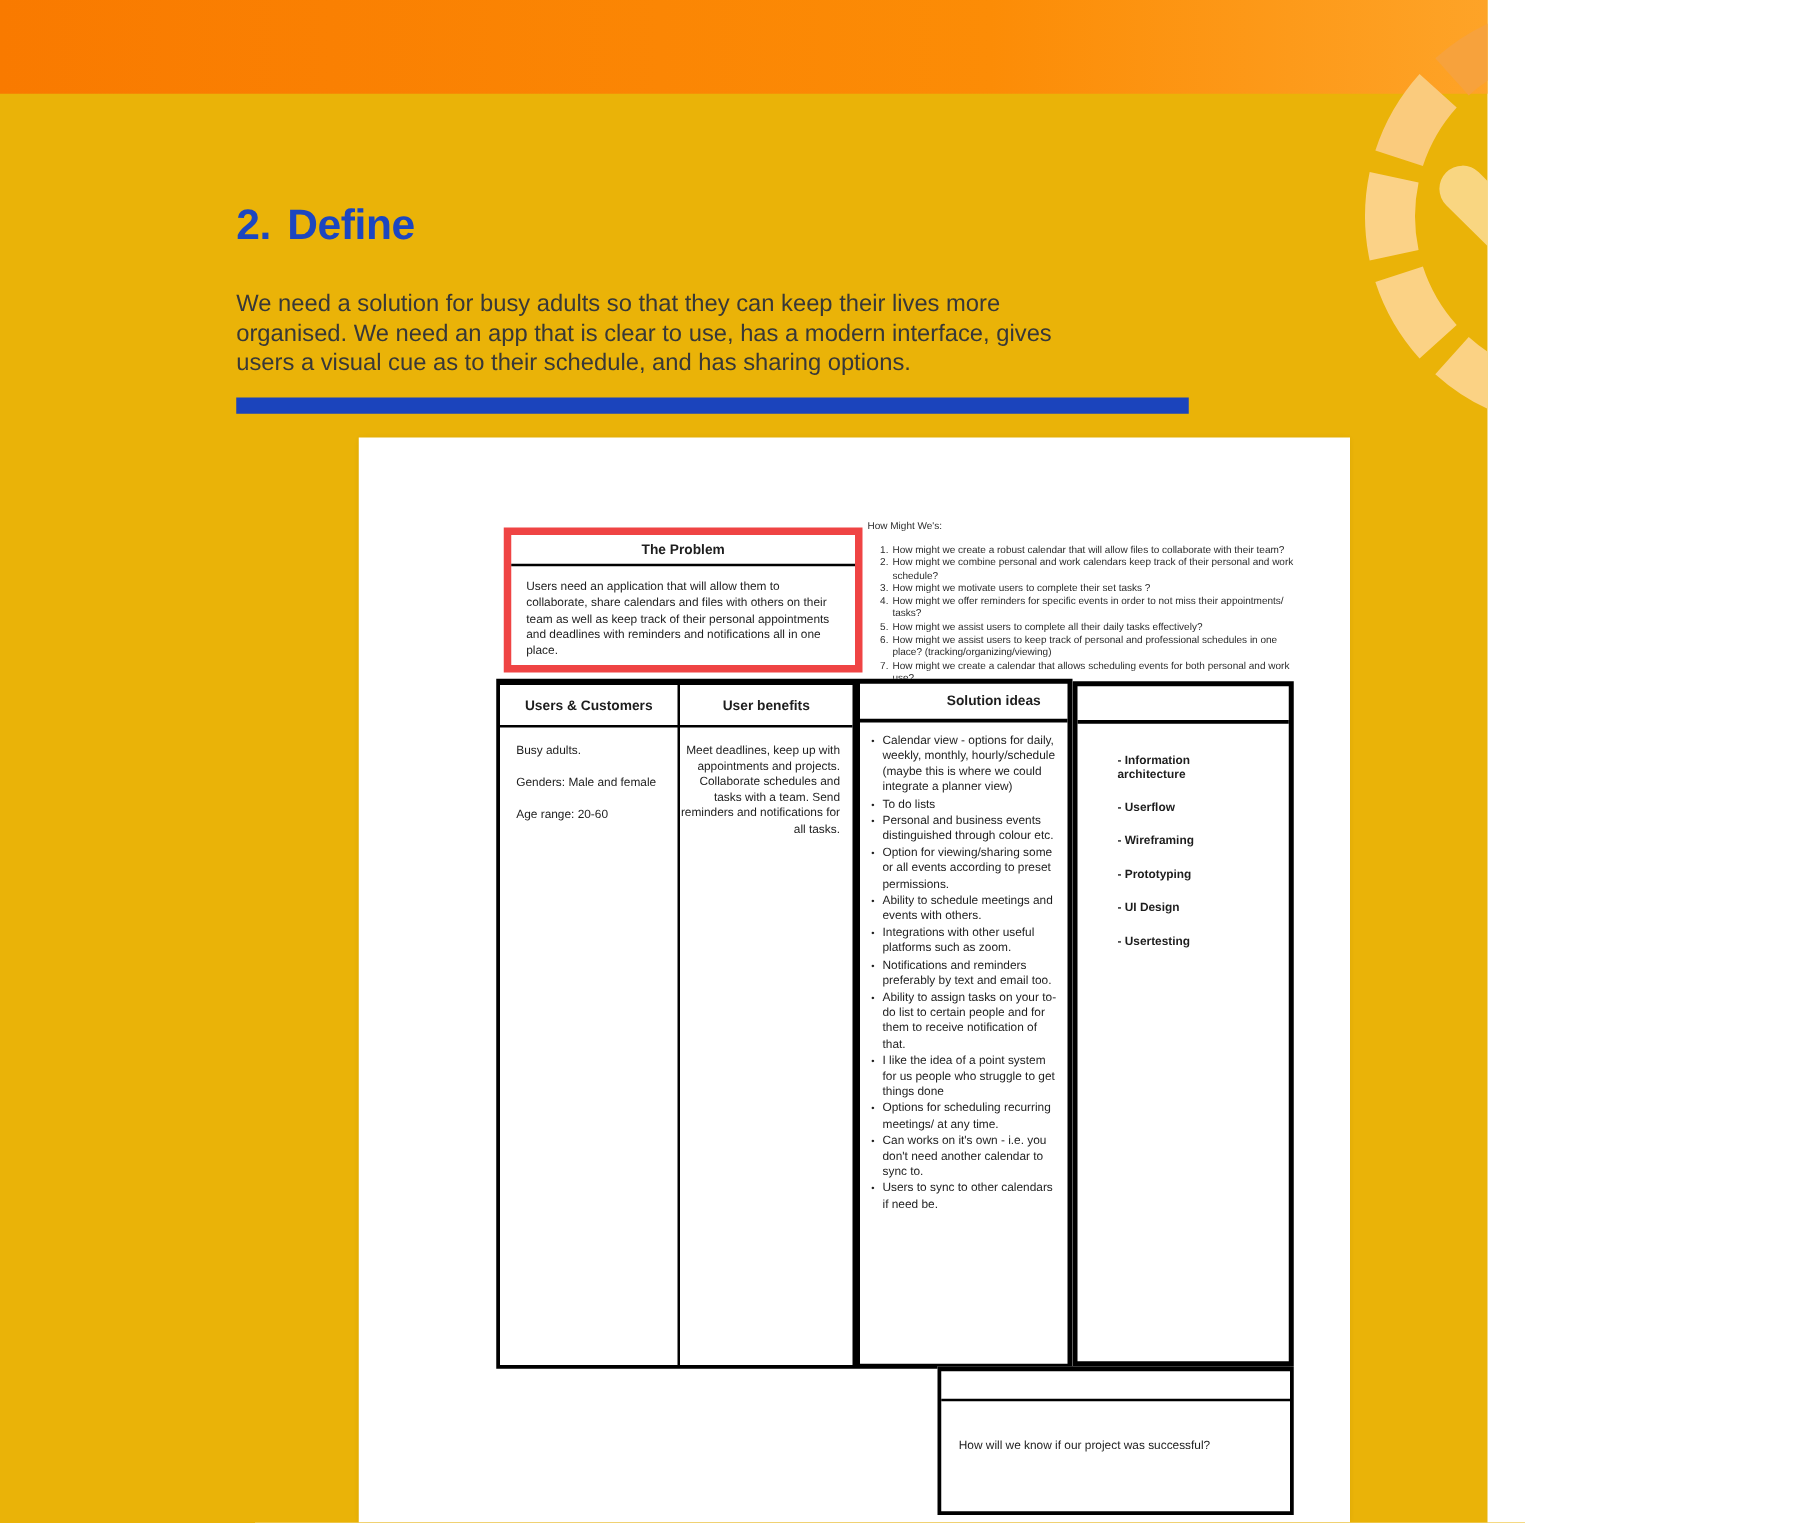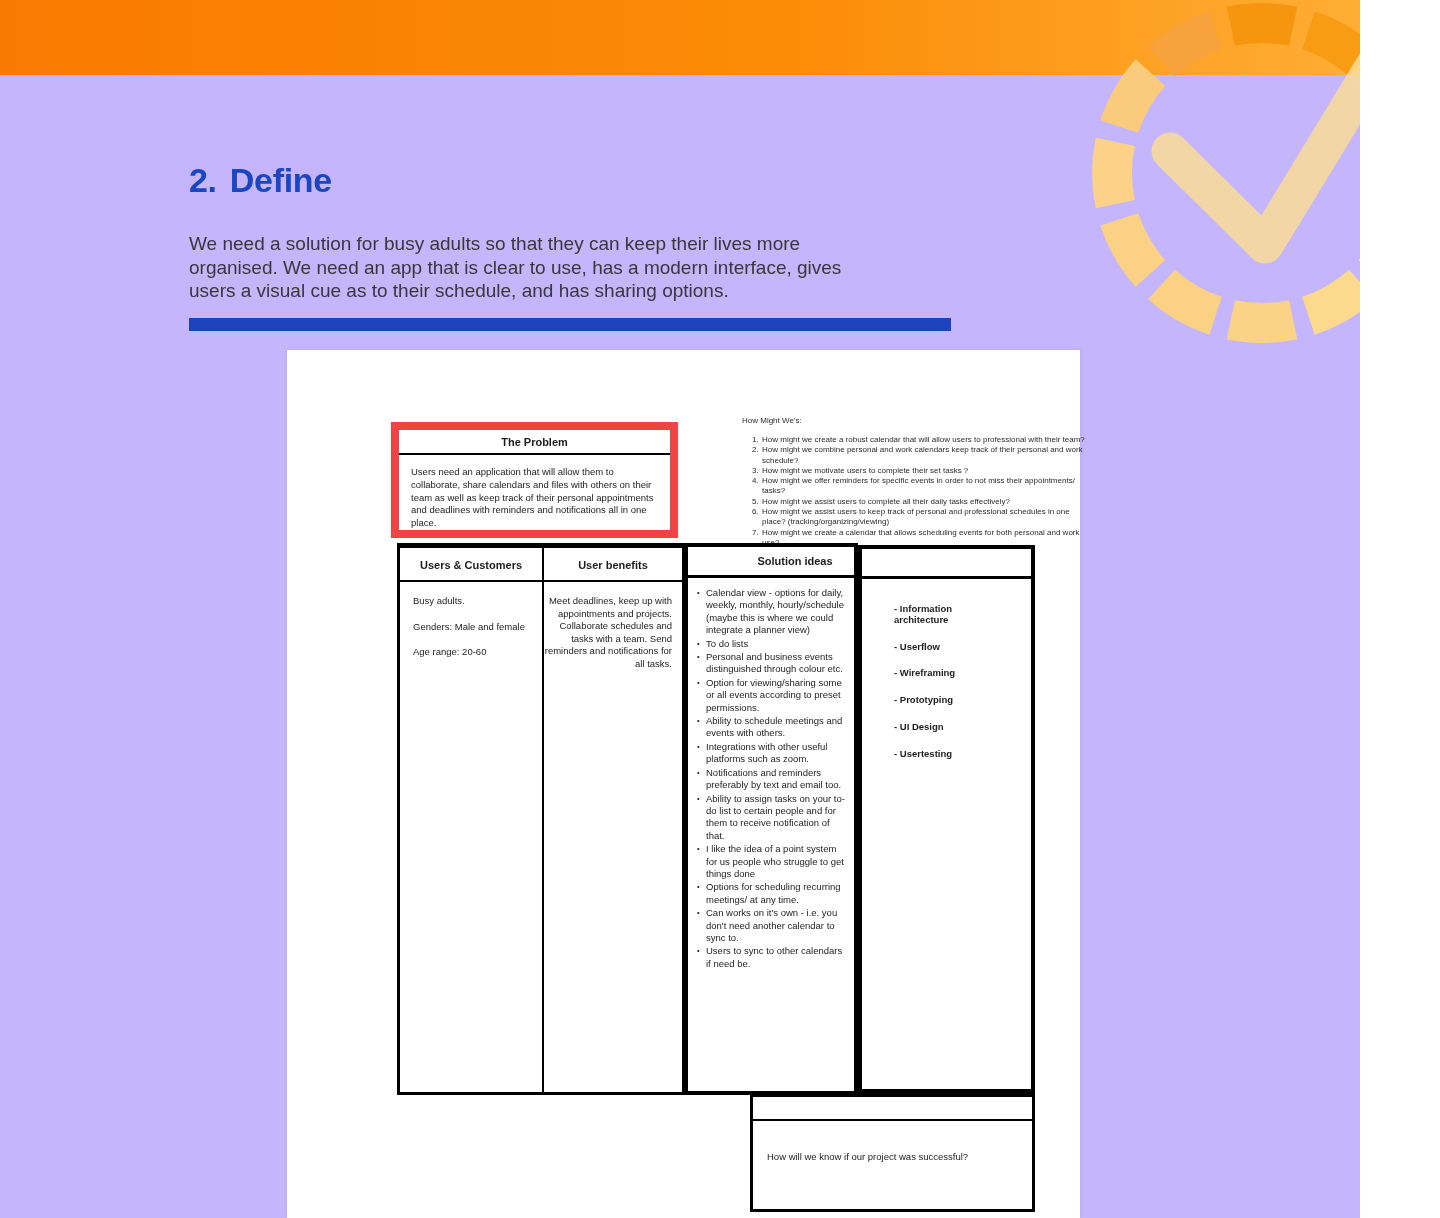--- a/index.html
+++ b/index.html
@@ -1,17 +1,17 @@
 <!DOCTYPE html>
 <html><head>
 <meta charset="utf-8">
 <style>
   html,body{margin:0;padding:0;}
   body{font-family:"Liberation Sans","DejaVu Sans",sans-serif;}
-  .canvas{position:relative;width:1360px;height:1218px;background:#c4b5fd;overflow:hidden;}
+  .canvas{position:relative;width:1190px;height:1218px;background:#eab308;overflow:hidden;}
 
   
   .topbar{position:absolute;left:0;top:0;width:1440px;height:75px;
     background:linear-gradient(90deg,#F97A00 0%,#FC8C06 55%,#FFB23C 100%);z-index:1;}
 
   
   .logo{position:absolute;left:1086px;top:2px;width:352px;height:340px;z-index:2;}
   .logo svg{display:block;overflow:visible;}
 
   
@@ -26,27 +26,27 @@
   
   .bluebar{position:absolute;left:189px;top:318px;width:762px;height:13px;background:#1B44BC;z-index:3;}
 
   
   .sheet{position:absolute;left:287px;top:350px;width:793px;height:868px;background:#FFFFFF;
     box-shadow:0 0 5px rgba(0,0,0,0.07);z-index:2;color:#1d1d1d;}
 
   .sheet *{box-sizing:border-box;}
 
   
-  .problem-box{position:absolute;left:104px;top:72px;width:287px;height:116px;border:8px solid #ef4444;background:#fff;}
+  .problem-box{position:absolute;left:116px;top:72px;width:287px;height:116px;border:6px solid #ef4444;background:#fff;}
   .problem-title{height:25px;border-bottom:2px solid #000;display:flex;align-items:center;justify-content:center;
     font-weight:700;font-size:11px;}
   .problem-body{padding:11px 12px;font-size:9.5px;line-height:12.8px;}
 
   
-  .hmw{position:absolute;left:407px;top:66px;width:345px;color:#2b2b2b;margin-left:48px;}
+  .hmw{position:absolute;left:407px;top:66px;width:345px;color:#2b2b2b;}
   .hmw-title{font-size:8px;}
   .hmw ol{margin:10px 0 0 0;padding-left:19px;font-size:8px;line-height:10.3px;}
   .hmw ol li{margin:0;padding-left:1px;}
 
   
   .cols12{position:absolute;left:110px;top:193px;width:287px;height:552px;background:#fff;
     border:2px solid #000;border-top-width:5px;border-left-width:3px;border-bottom-width:3px;}
   .cols12 .vdiv{position:absolute;left:142px;top:0;bottom:0;width:2px;background:#000;}
   .cols12 .hdrrow{position:absolute;left:0;right:0;top:0;height:34px;border-bottom:2px solid #000;}
   .hdr{position:absolute;top:0;height:34px;display:flex;align-items:center;justify-content:center;
@@ -116,21 +116,21 @@
   <div class="sheet">
 
     <div class="problem-box">
       <div class="problem-title">The Problem</div>
       <div class="problem-body">Users need an application that will allow them to collaborate, share calendars and files with others on their team as well as keep track of their personal appointments and deadlines with reminders and notifications all in one place.</div>
     </div>
 
     <div class="hmw">
       <div class="hmw-title">How Might We's:</div>
       <ol>
-          <li>How might we create a robust calendar that will allow users to professional with their team?</li>
+          <li>How might we create a robust calendar that will allow files to collaborate with their team?</li>
           <li>How might we combine personal and work calendars keep track of their personal and work schedule?</li>
           <li>How might we motivate users to complete their set tasks ?</li>
           <li>How might we offer reminders for specific events in order to not miss their appointments/ tasks?</li>
           <li>How might we assist users to complete all their daily tasks effectively?</li>
           <li>How might we assist users to keep track of personal and professional schedules in one place? (tracking/organizing/viewing)</li>
           <li>How might we create a calendar that allows scheduling events for both personal and work use?</li>
         </ol>
     </div>
 
     <div class="cols12">

